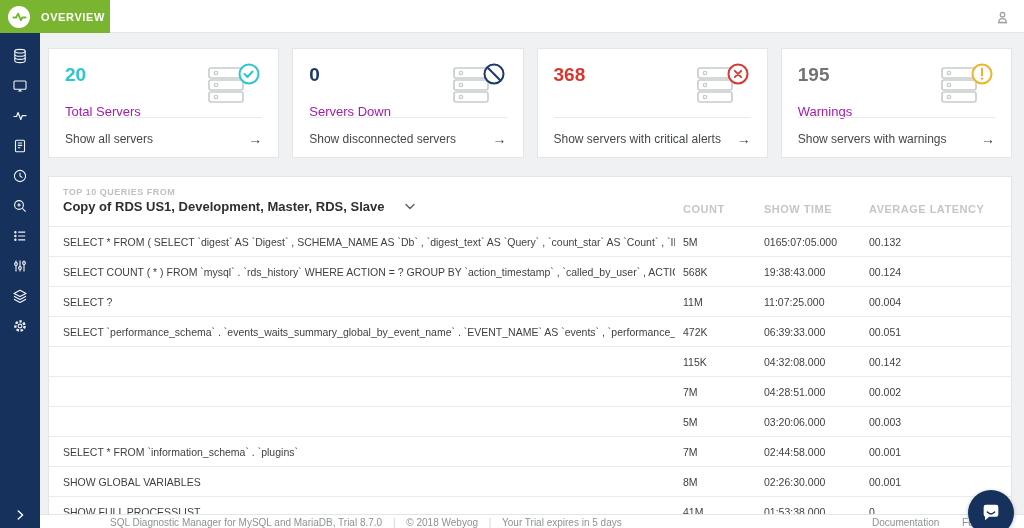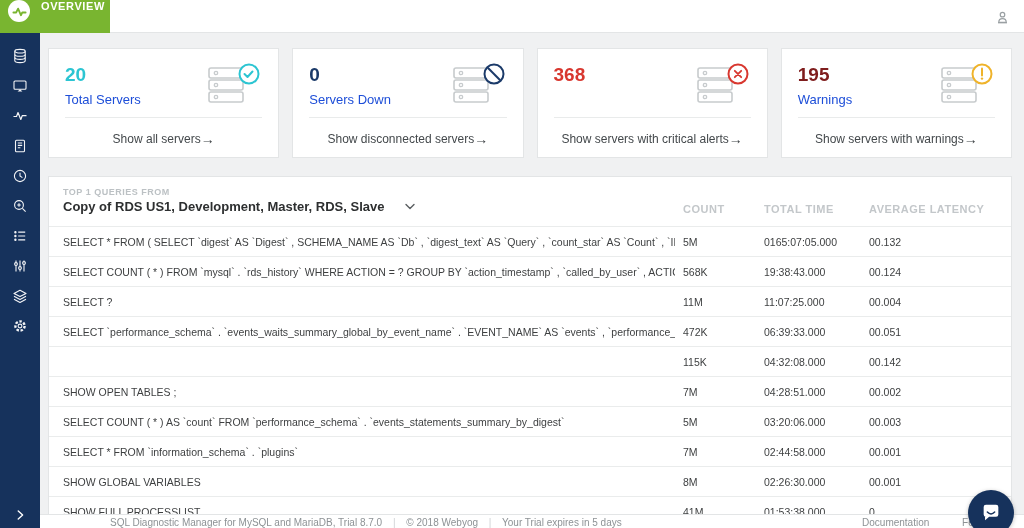--- a/index.html
+++ b/index.html
@@ -2,62 +2,62 @@
 <html><head>
 <meta charset="utf-8">
 <style>
   *{margin:0;padding:0;box-sizing:border-box}
   html,body{width:1024px;height:528px;overflow:hidden}
   body{font-family:"Liberation Sans","DejaVu Sans",sans-serif;background:#fff;position:relative}
   .stage{position:absolute;top:0;left:0;width:1024px;height:528px;background:#f0f1f2;overflow:hidden}
 
   
   .topbar{position:absolute;top:0;left:0;width:1024px;height:33px;background:#ffffff;border-bottom:1px solid #e3e5e6;z-index:6}
-  .brand{position:absolute;top:0;left:0;width:110px;height:33px;background:#79b530;display:flex;cursor:pointer}
+  .brand{position:absolute;top:0;left:0;width:110px;height:33px;background:#79b530;display:flex;align-items:center;cursor:pointer}
   .logo{width:22px;height:22px;border-radius:50%;background:#fff;margin-left:8px;display:flex;align-items:center;justify-content:center;flex:none}
   .brand-title{color:#fff;font-size:11px;font-weight:bold;letter-spacing:.6px;margin-left:11px}
   .user-btn{position:absolute;right:12px;top:7px;width:20px;height:20px;display:flex;align-items:center;justify-content:center;cursor:pointer}
 
   
   .sidebar{position:absolute;top:33px;left:0;bottom:0;width:40px;background:#16325c;z-index:5;display:flex;flex-direction:column;align-items:center;padding-top:8px}
   .side-item{width:40px;height:30px;display:flex;align-items:center;justify-content:center;cursor:pointer;opacity:.95}
   .side-expand{position:absolute;bottom:2px;left:0;width:40px;height:22px;display:flex;align-items:center;justify-content:center;cursor:pointer}
 
   
   .main{position:absolute;left:40px;top:33px;right:0;bottom:0;background:#f0f1f2}
 
   
   .cards{position:absolute;left:8px;top:15px;right:12px;height:110px;display:flex;gap:13px}
   .card{flex:1;background:#fff;border:1px solid #e3e5e6;position:relative;padding:16px 16px 0}
   .card-num{font-size:19px;font-weight:bold;line-height:1.1}
-  .card-label{font-size:13px;color:#1d4ed8;margin-top:6px}
-  .c0{color:#2cc5d2}.c1{color:#1b3a69}.c2{color:#d8372f}.c3{color:#7f1d1d}
+  .card-label{font-size:13px;color:#a21caf;margin-top:18px}
+  .c0{color:#2cc5d2}.c1{color:#1b3a69}.c2{color:#d8372f}.c3{color:#737373}
   .card-icon{position:absolute;right:16px;top:14px;width:54px;height:44px}
   .card-divider{position:absolute;left:16px;right:16px;top:68px;border:none;border-top:1px solid #e9ebeb}
-  .card-link{position:absolute;left:16px;right:16px;top:82px;font-size:12px;color:#43484b;display:flex;justify-content:center;align-items:center;cursor:pointer}
+  .card-link{position:absolute;left:16px;right:16px;top:82px;font-size:12px;color:#43484b;display:flex;justify-content:space-between;align-items:center;cursor:pointer}
   .arrow{font-size:14px;color:#3c4043}
 
   
   .panel{position:absolute;left:8px;top:143px;right:12px;height:346px;background:#fff;border:1px solid #e3e5e6;overflow:hidden}
   .panel-eyebrow{position:absolute;left:14px;top:10px;font-size:9px;letter-spacing:.5px;color:#bcc1c4;font-weight:bold}
   .panel-selector{position:absolute;left:14px;top:22px;font-size:13px;font-weight:bold;color:#2d2f30;display:flex;align-items:center;gap:21px;cursor:pointer}
   .colhead{position:absolute;top:26px;font-size:11px;letter-spacing:.5px;color:#c3c7ca;font-weight:bold}
   .ch0{left:634px}.ch1{left:715px}.ch2{left:820px}
   .rows{position:absolute;left:0;right:0;top:49px}
   .trow{position:relative;height:30px;border-top:1px solid #eaecec;cursor:pointer;background:#fff}
   .trow span{position:absolute;top:50%;transform:translateY(-50%);font-size:10.5px;color:#3d3f40;white-space:nowrap}
   .trow .q{left:14px;width:612px;overflow:hidden}
   .trow .cc{left:634px}.trow .ct{left:715px}.trow .cl{left:820px}
 
   
   .footer{position:absolute;left:40px;right:0;bottom:0;height:14px;background:#fff;border-top:1px solid #e3e5e6;z-index:7;overflow:hidden;font-size:10px;color:#8d9295}
   .footer-inner{position:absolute;left:70px;top:2px;white-space:nowrap}
   .footer .sep{color:#cfd3d5;margin:0 8px}
   .footer-links{position:absolute;right:18px;top:2px;white-space:nowrap}
-  .footer-links span{margin-left:30px;cursor:pointer;color:#8d9295}
+  .footer-links span{margin-left:20px;cursor:pointer;color:#8d9295}
 
   
   .chat-btn{position:absolute;right:10px;bottom:-8px;width:46px;height:46px;border-radius:50%;background:#16325c;z-index:9;display:flex;align-items:center;justify-content:center;cursor:pointer;box-shadow:0 1px 4px rgba(0,0,0,.25)}
 </style>
 </head>
 <body>
 
 <div class="stage">
 
   <div class="topbar">
@@ -240,29 +240,29 @@
         <hr class="card-divider">
         <div class="card-link">
           <span>Show servers with warnings</span>
           <span class="arrow">→</span>
         </div>
       </div>
 
     </div>
 
     <div class="panel">
-      <div class="panel-eyebrow">TOP 1 QUERIES FROM</div>
+      <div class="panel-eyebrow">TOP 10 QUERIES FROM</div>
       <div class="panel-selector">
         <span>Copy of RDS US1, Development, Master, RDS, Slave</span>
         <svg width="10" height="7" viewBox="0 0 10 7" fill="none" stroke="#5a5e61" stroke-width="1.4" stroke-linecap="round" stroke-linejoin="round">
             <path d="M1 1.5l4 4 4-4"></path>
           </svg>
       </div>
       <span class="colhead ch0">COUNT</span>
-      <span class="colhead ch1">TOTAL TIME</span>
+      <span class="colhead ch1">SHOW TIME</span>
       <span class="colhead ch2">AVERAGE LATENCY</span>
 
       <div class="rows">
         <div class="trow">
           <span class="q">SELECT * FROM ( SELECT `digest` AS `Digest` , SCHEMA_NAME AS `Db` , `digest_text` AS `Query` , `count_star` AS `Count` , `IFNU...</span>
           <span class="cc">5M</span>
           <span class="ct">0165:07:05.000</span>
           <span class="cl">00.132</span>
         </div>
         <div class="trow">
@@ -282,27 +282,25 @@
           <span class="cc">472K</span>
           <span class="ct">06:39:33.000</span>
           <span class="cl">00.051</span>
         </div>
         <div class="trow">
           <span class="cc">115K</span>
           <span class="ct">04:32:08.000</span>
           <span class="cl">00.142</span>
         </div>
         <div class="trow">
-          <span class="q">SHOW OPEN TABLES ;</span>
           <span class="cc">7M</span>
           <span class="ct">04:28:51.000</span>
           <span class="cl">00.002</span>
         </div>
         <div class="trow">
-          <span class="q">SELECT COUNT ( * ) AS `count` FROM `performance_schema` . `events_statements_summary_by_digest`</span>
           <span class="cc">5M</span>
           <span class="ct">03:20:06.000</span>
           <span class="cl">00.003</span>
         </div>
         <div class="trow">
           <span class="q">SELECT * FROM `information_schema` . `plugins`</span>
           <span class="cc">7M</span>
           <span class="ct">02:44:58.000</span>
           <span class="cl">00.001</span>
         </div>

